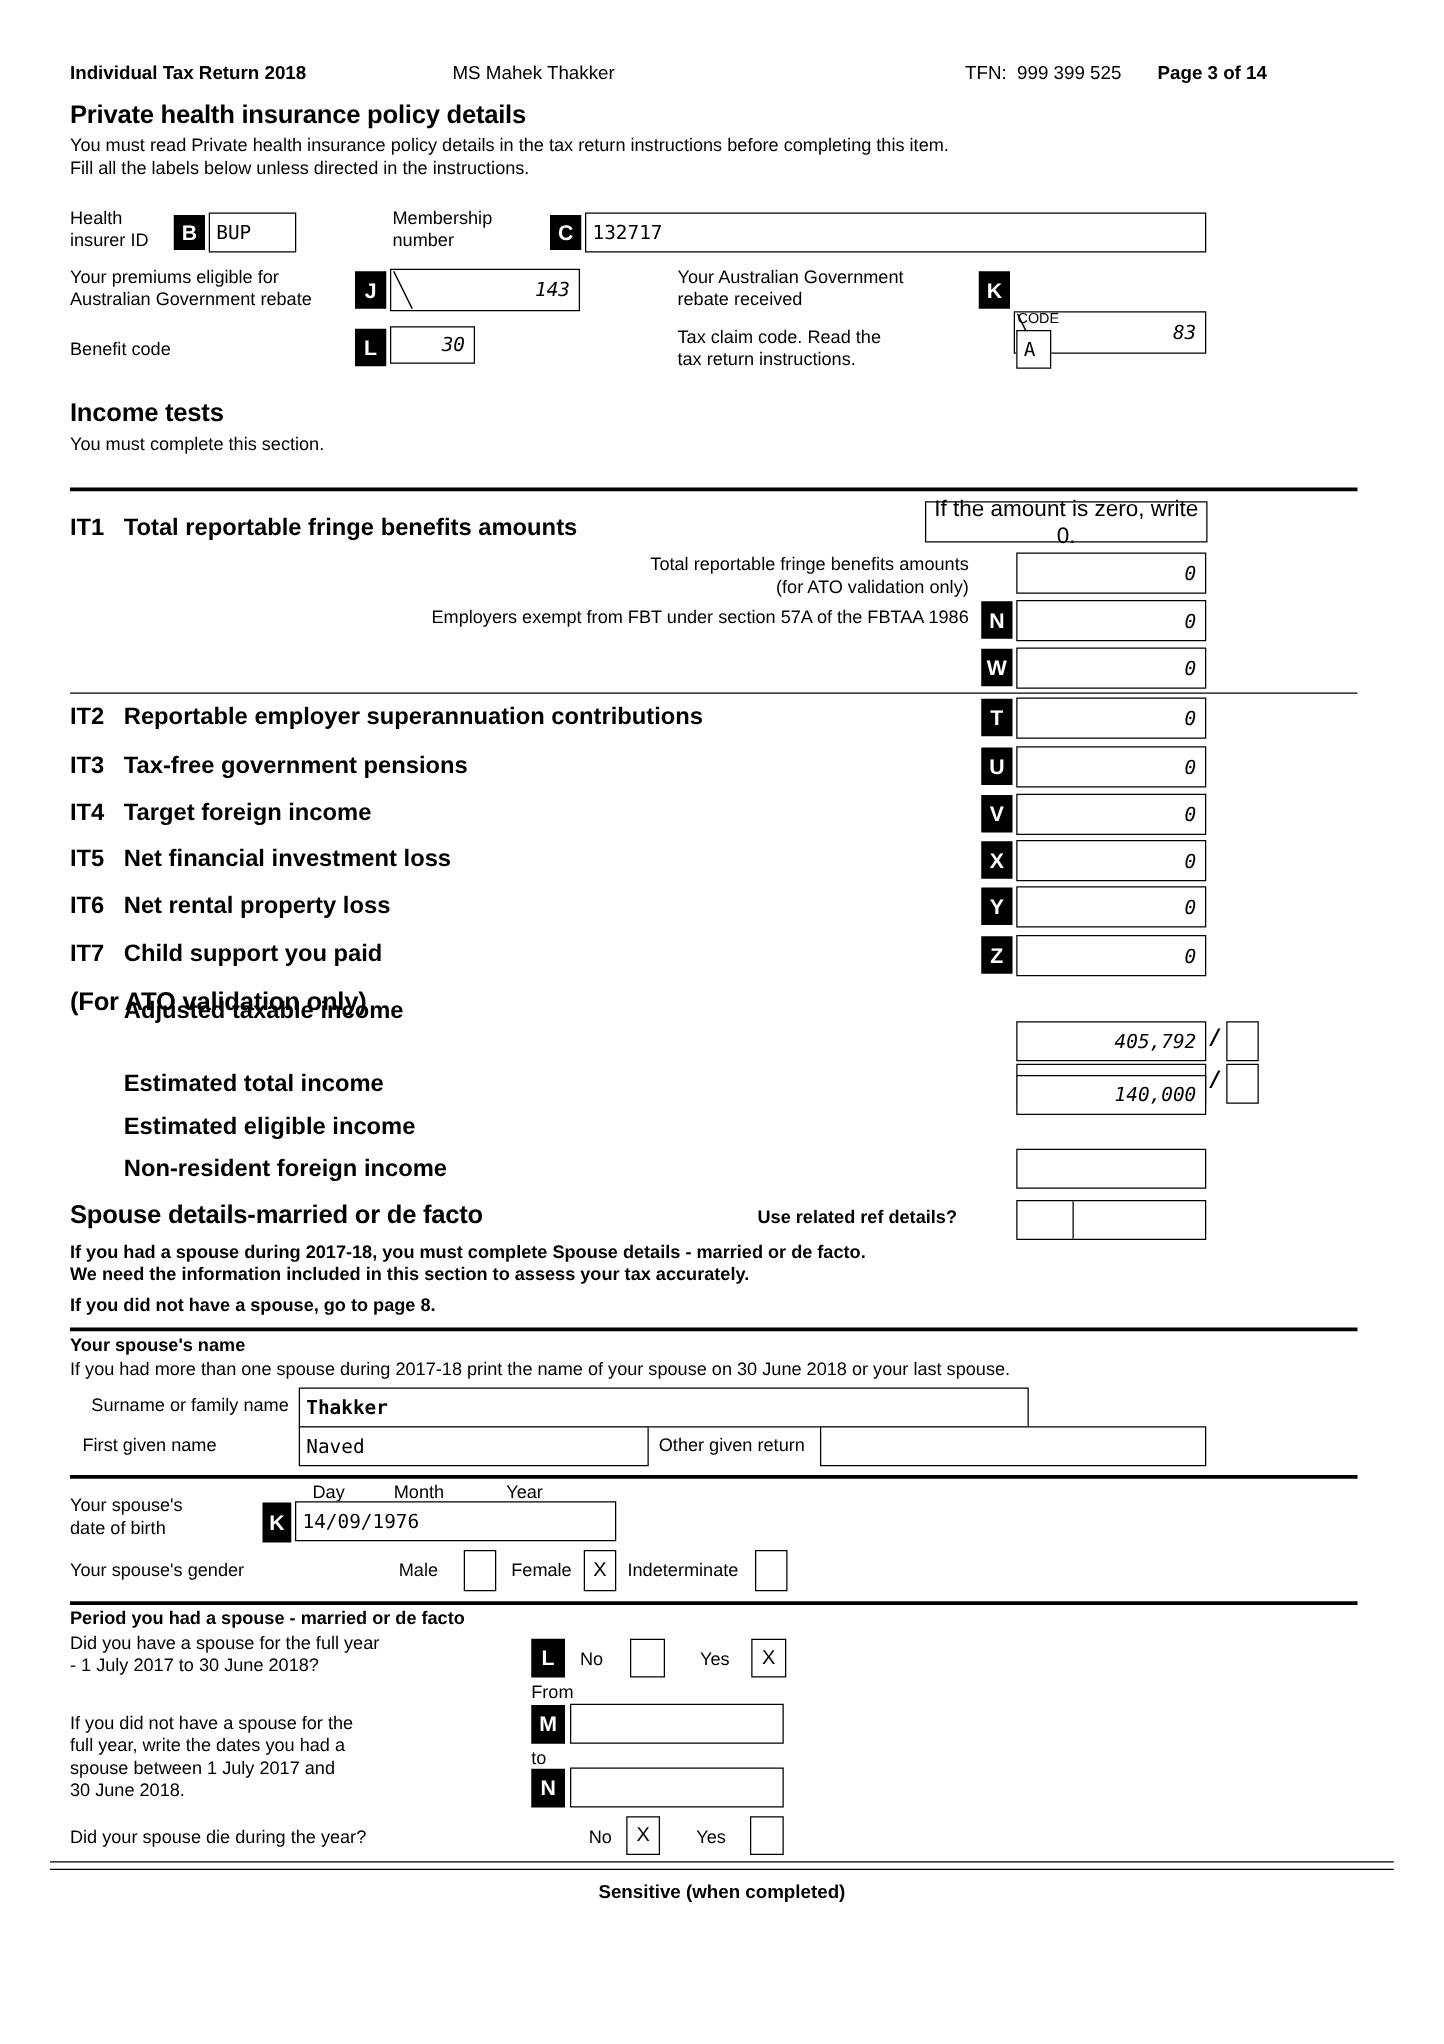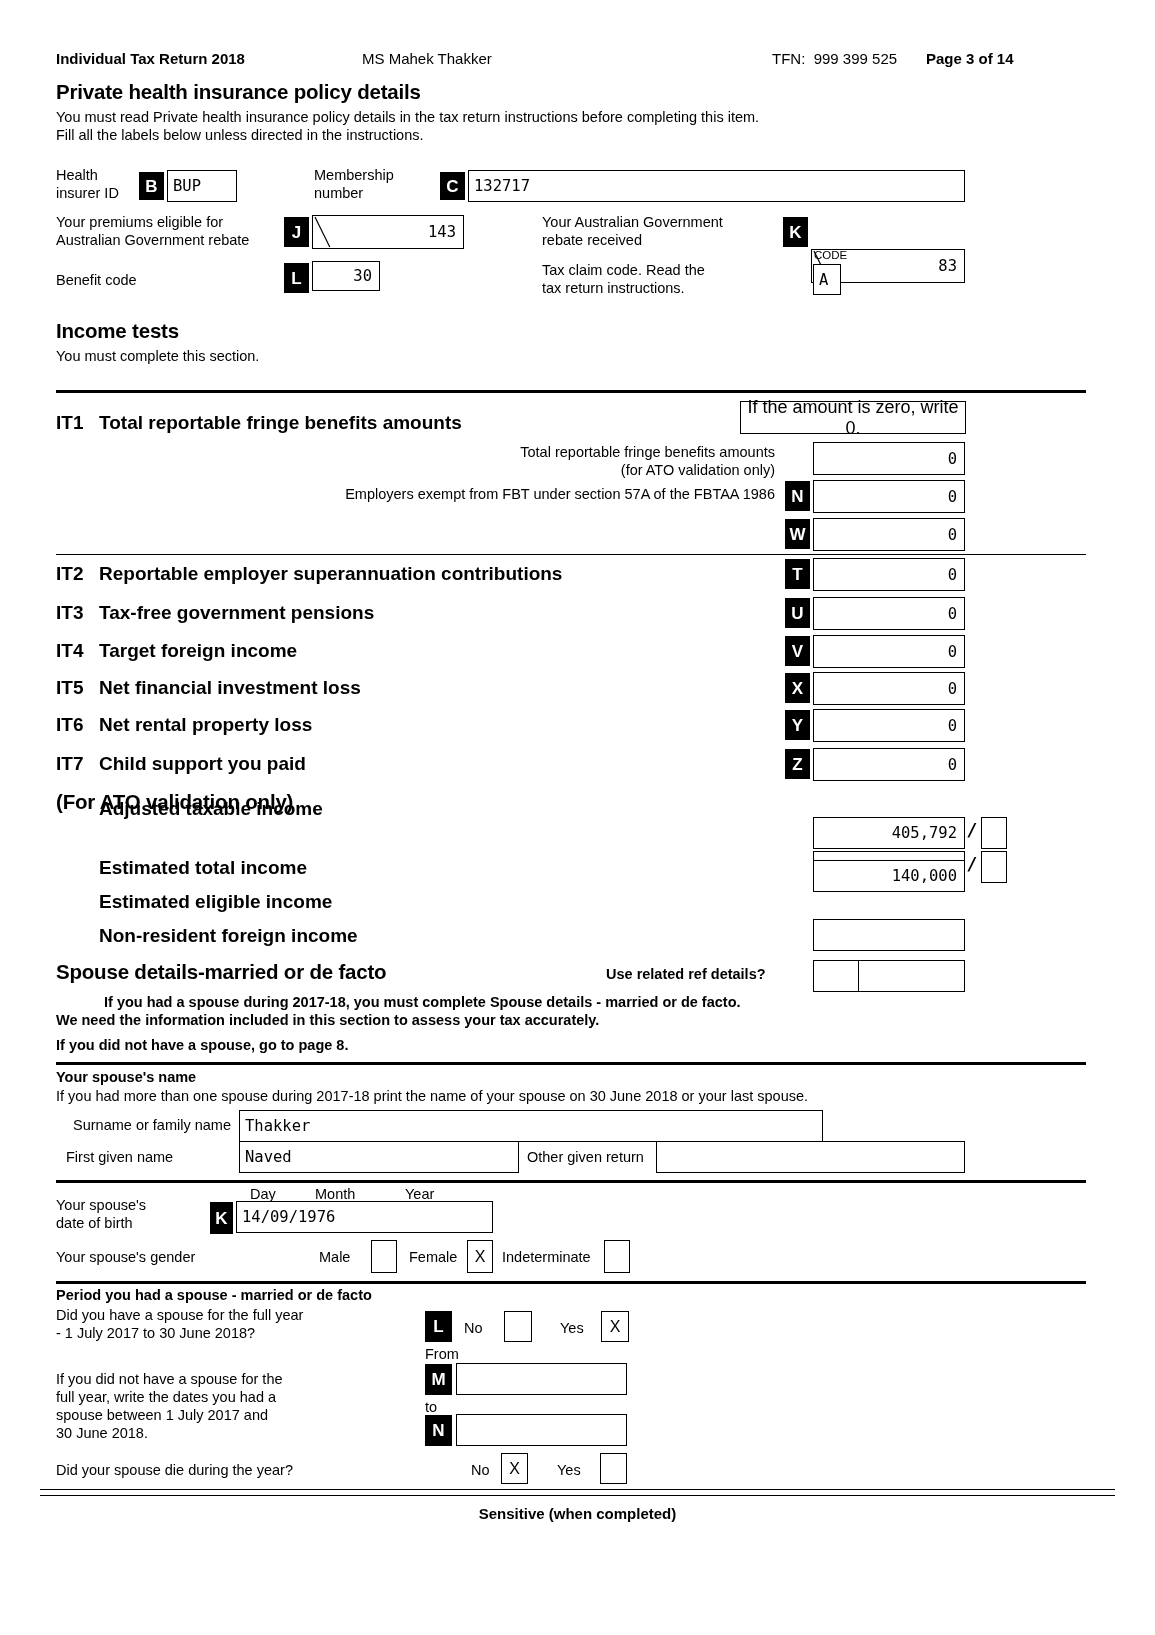--- a/index.html
+++ b/index.html
@@ -45,21 +45,21 @@
 
   
   .box {
     border:1.6px solid #000;
     background:#fff;
     font-family:"DejaVu Sans Mono", monospace;
     font-size:15.5px;
     display:flex; align-items:center;
   }
   .box.l  { justify-content:flex-start; padding-left:5px; }
-  .box.r  { justify-content:flex-end;   padding-right:7px; }
+  .box.r  { justify-content:flex-end;   padding-right:7px;font-style:italic; }
   .box.c  { justify-content:center; }
   .tick {
     border:1.6px solid #000; background:#fff;
     font-family:"Liberation Sans", sans-serif;
     font-size:16px;
     display:flex; align-items:center; justify-content:center;
   }
   
   .slashbox { position:relative; overflow:hidden; }
   .slashbox .slash {
@@ -219,31 +219,31 @@
   <div class="abs h2" style="left:99px; top:925px;">Non-resident foreign income</div>
   <div class="abs box r" style="left:813px; top:919px; width:152px; height:32px;"></div>
 
   <div class="abs h1" style="left:56px; top:960px;">Spouse details-married or de facto</div>
   <div class="abs txt" style="left:606px; top:965px;font-weight:bold;">Use related ref details?</div>
   <div class="abs splitbox" style="left:813px; top:960px; width:152px; height:32px;">
     <div class="c1"></div>
     <div class="c2"></div>
   </div>
 
-  <div class="abs txt bold" style="left:56px; top:993px;margin-left:48px;">If you had a spouse during 2017-18, you must complete Spouse details - married or de facto.</div>
+  <div class="abs txt bold" style="left:56px; top:993px;">If you had a spouse during 2017-18, you must complete Spouse details - married or de facto.</div>
   <div class="abs txt bold" style="left:56px; top:1011px;">We need the information included in this section to assess your tax accurately.</div>
   <div class="abs txt bold" style="left:56px; top:1036px;">If you did not have a spouse, go to page 8.</div>
 
   <div class="abs rule" style="left:56px; top:1062px; width:1030px;"></div>
 
   <div class="abs txt bold" style="left:56px; top:1068px;">Your spouse's name</div>
   <div class="abs txt" style="left:56px; top:1087px;">If you had more than one spouse during 2017-18 print the name of your spouse on 30 June 2018 or your last spouse.</div>
 
   <div class="abs txt" style="left:66px; top:1116px; width:165px; text-align:right;">Surname or family name</div>
-  <div class="abs box l" style="left:239px; top:1110px; width:584px; height:32px;">Thakker</div>
+  <div class="abs box l" style="left:239px; top:1110px; width:584px; height:32px;font-weight:bold;">Thakker</div>
 
   <div class="abs txt" style="left:66px; top:1148px; width:165px; text-align:left;">First given name</div>
   <div class="abs box l" style="left:239px; top:1141px; width:280px; height:32px;">Naved</div>
   <div class="abs txt" style="left:527px; top:1148px;">Other given return</div>
   <div class="abs box l" style="left:656px; top:1141px; width:309px; height:32px;"></div>
 
   <div class="abs rule" style="left:56px; top:1180px; width:1030px;"></div>
 
   <div class="abs txt" style="left:250px; top:1185px;">Day</div>
   <div class="abs txt" style="left:315px; top:1185px;">Month</div>

